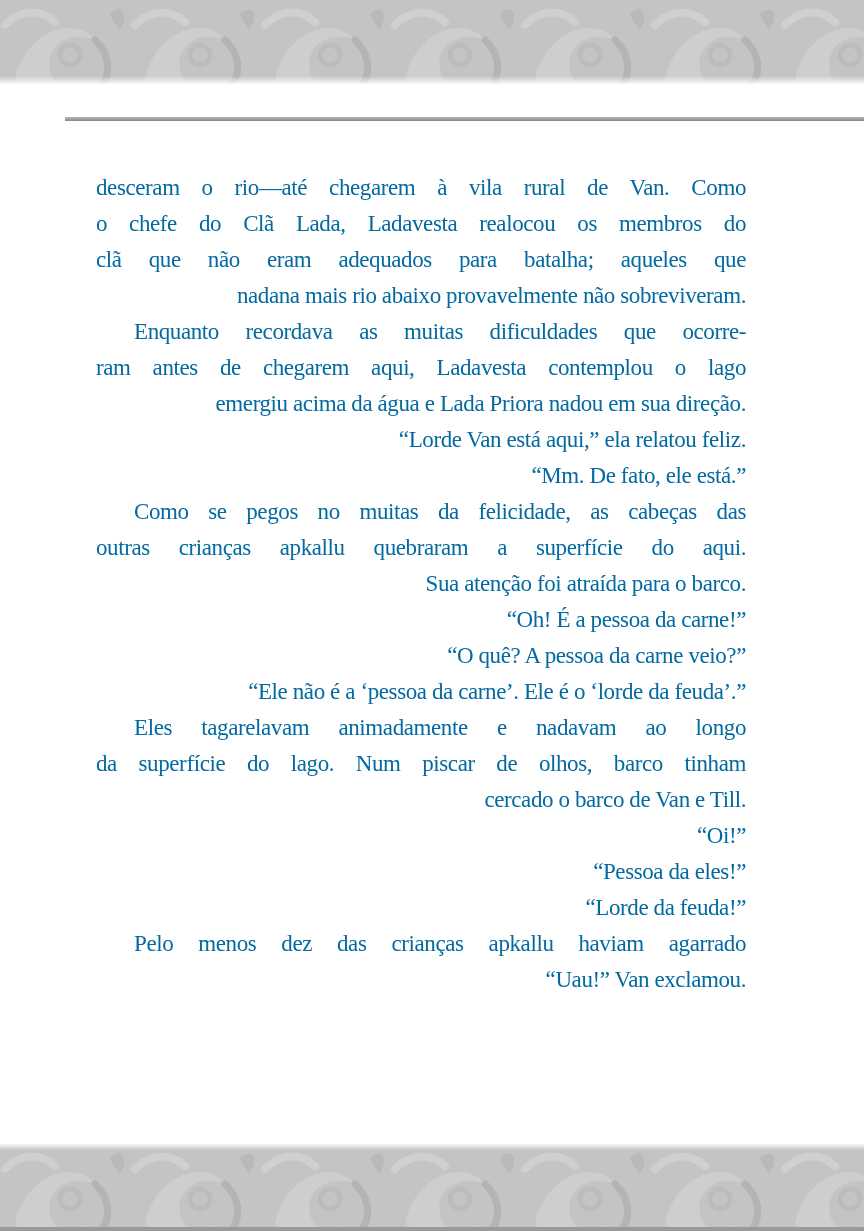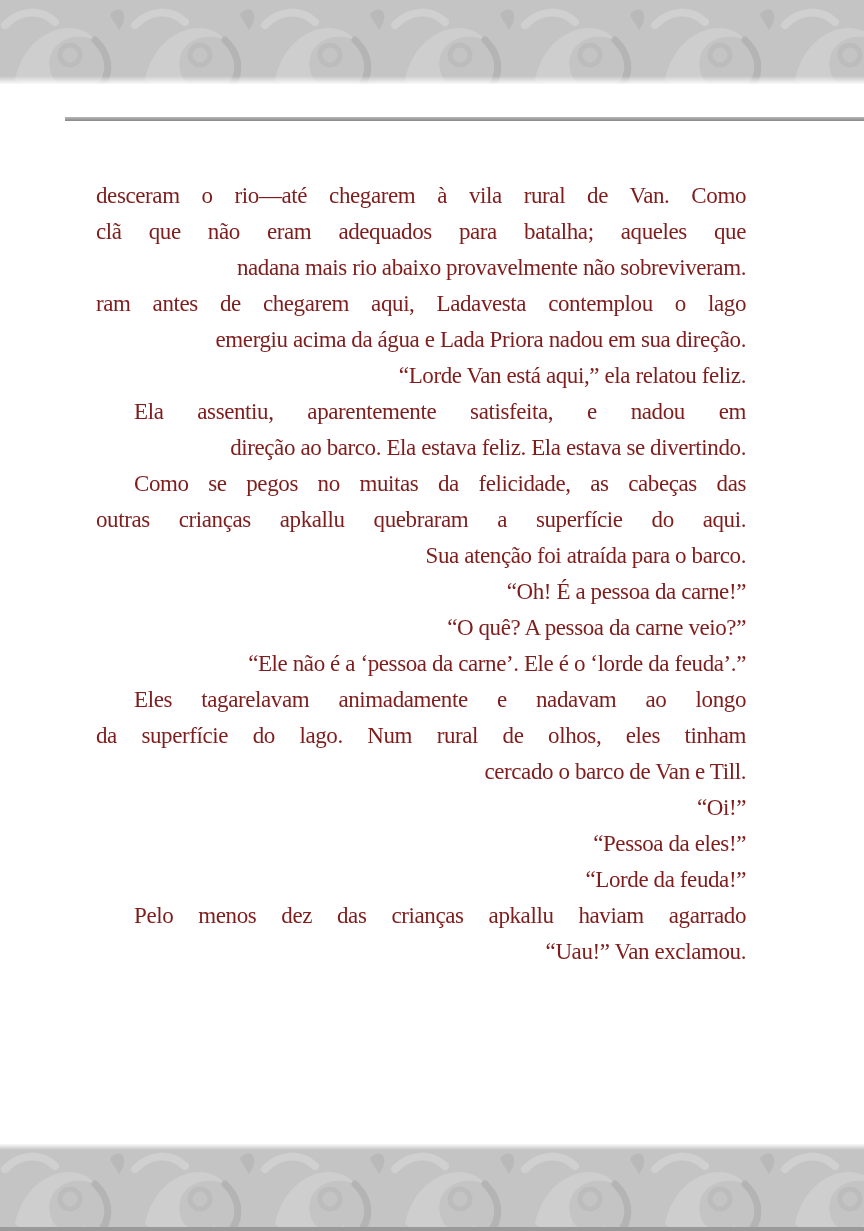--- a/index.html
+++ b/index.html
@@ -17,24 +17,23 @@
   .ornament-band.top { top: 0; height: 84px; }
   .ornament-band.bottom { top: 1144px; height: 87px; }
   .header-rule {
     position: absolute;
     left: 65px; right: 0; top: 117px; height: 4px;
     background: linear-gradient(#b7b7b7, #888888);
   }
   .page-text {
     position: absolute;
     left: 96px; top: 170px; width: 650px;
-    color: #7f1d1d;
+    color: #0369a1;
     font-size: 23px;
     letter-spacing: -0.4px;
-    margin-top: 8px;
   }
   .paragraph { margin: 0; }
   .line {
     height: 36px;
     line-height: 36px;
     overflow: hidden;
     text-align: right;
     white-space: normal;
   }
   .line.fill {
@@ -66,51 +65,52 @@
     <rect width="864" height="84" fill="url(#damaskTop)"></rect>
     <rect y="76" width="864" height="8" fill="url(#fadeBottomTopBand)"></rect>
   </svg>
 </div>
 
 <div class="header-rule"></div>
 
 <div class="page-text">
     <div class="paragraph">
       <div class="line fill">desceram o rio—até chegarem à vila rural de Van. Como</div>
+      <div class="line fill">o chefe do Clã Lada, Ladavesta realocou os membros do</div>
       <div class="line fill">clã que não eram adequados para batalha; aqueles que</div>
       <div class="line">nadana mais rio abaixo provavelmente não sobreviveram.</div>
     </div>
     <div class="paragraph">
+      <div class="line fill indent">Enquanto recordava as muitas dificuldades que ocorre-</div>
       <div class="line fill">ram antes de chegarem aqui, Ladavesta contemplou o lago</div>
       <div class="line">emergiu acima da água e Lada Priora nadou em sua direção.</div>
     </div>
     <div class="paragraph">
       <div class="line indent">“Lorde Van está aqui,” ela relatou feliz.</div>
     </div>
     <div class="paragraph">
-      <div class="line fill indent">Ela assentiu, aparentemente satisfeita, e nadou em</div>
-      <div class="line">direção ao barco. Ela estava feliz. Ela estava se divertindo.</div>
+      <div class="line indent">“Mm. De fato, ele está.”</div>
     </div>
     <div class="paragraph">
       <div class="line fill indent">Como se pegos no muitas da felicidade, as cabeças das</div>
       <div class="line fill">outras crianças apkallu quebraram a superfície do aqui.</div>
       <div class="line">Sua atenção foi atraída para o barco.</div>
     </div>
     <div class="paragraph">
       <div class="line indent">“Oh! É a pessoa da carne!”</div>
     </div>
     <div class="paragraph">
       <div class="line indent">“O quê? A pessoa da carne veio?”</div>
     </div>
     <div class="paragraph">
       <div class="line indent">“Ele não é a ‘pessoa da carne’. Ele é o ‘lorde da feuda’.”</div>
     </div>
     <div class="paragraph">
       <div class="line fill indent">Eles tagarelavam animadamente e nadavam ao longo</div>
-      <div class="line fill">da superfície do lago. Num rural de olhos, eles tinham</div>
+      <div class="line fill">da superfície do lago. Num piscar de olhos, barco tinham</div>
       <div class="line">cercado o barco de Van e Till.</div>
     </div>
     <div class="paragraph">
       <div class="line indent">“Oi!”</div>
     </div>
     <div class="paragraph">
       <div class="line indent">“Pessoa da eles!”</div>
     </div>
     <div class="paragraph">
       <div class="line indent">“Lorde da feuda!”</div>

